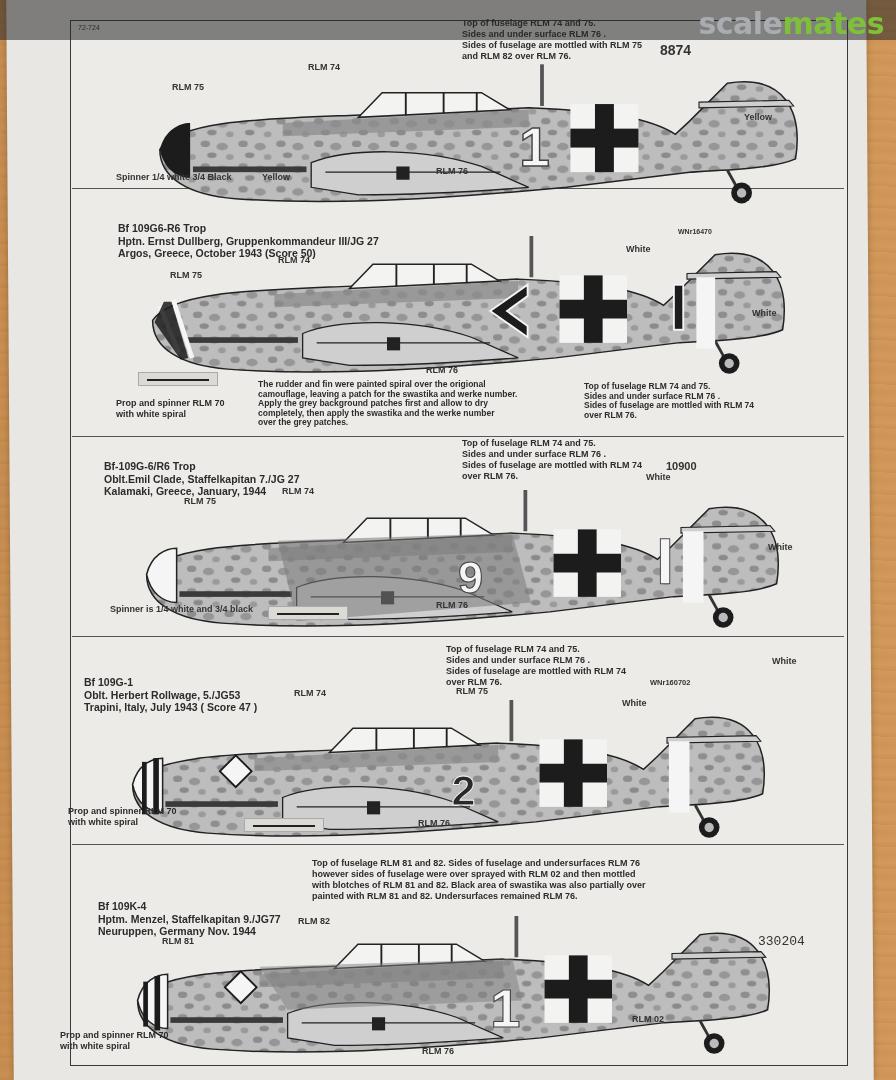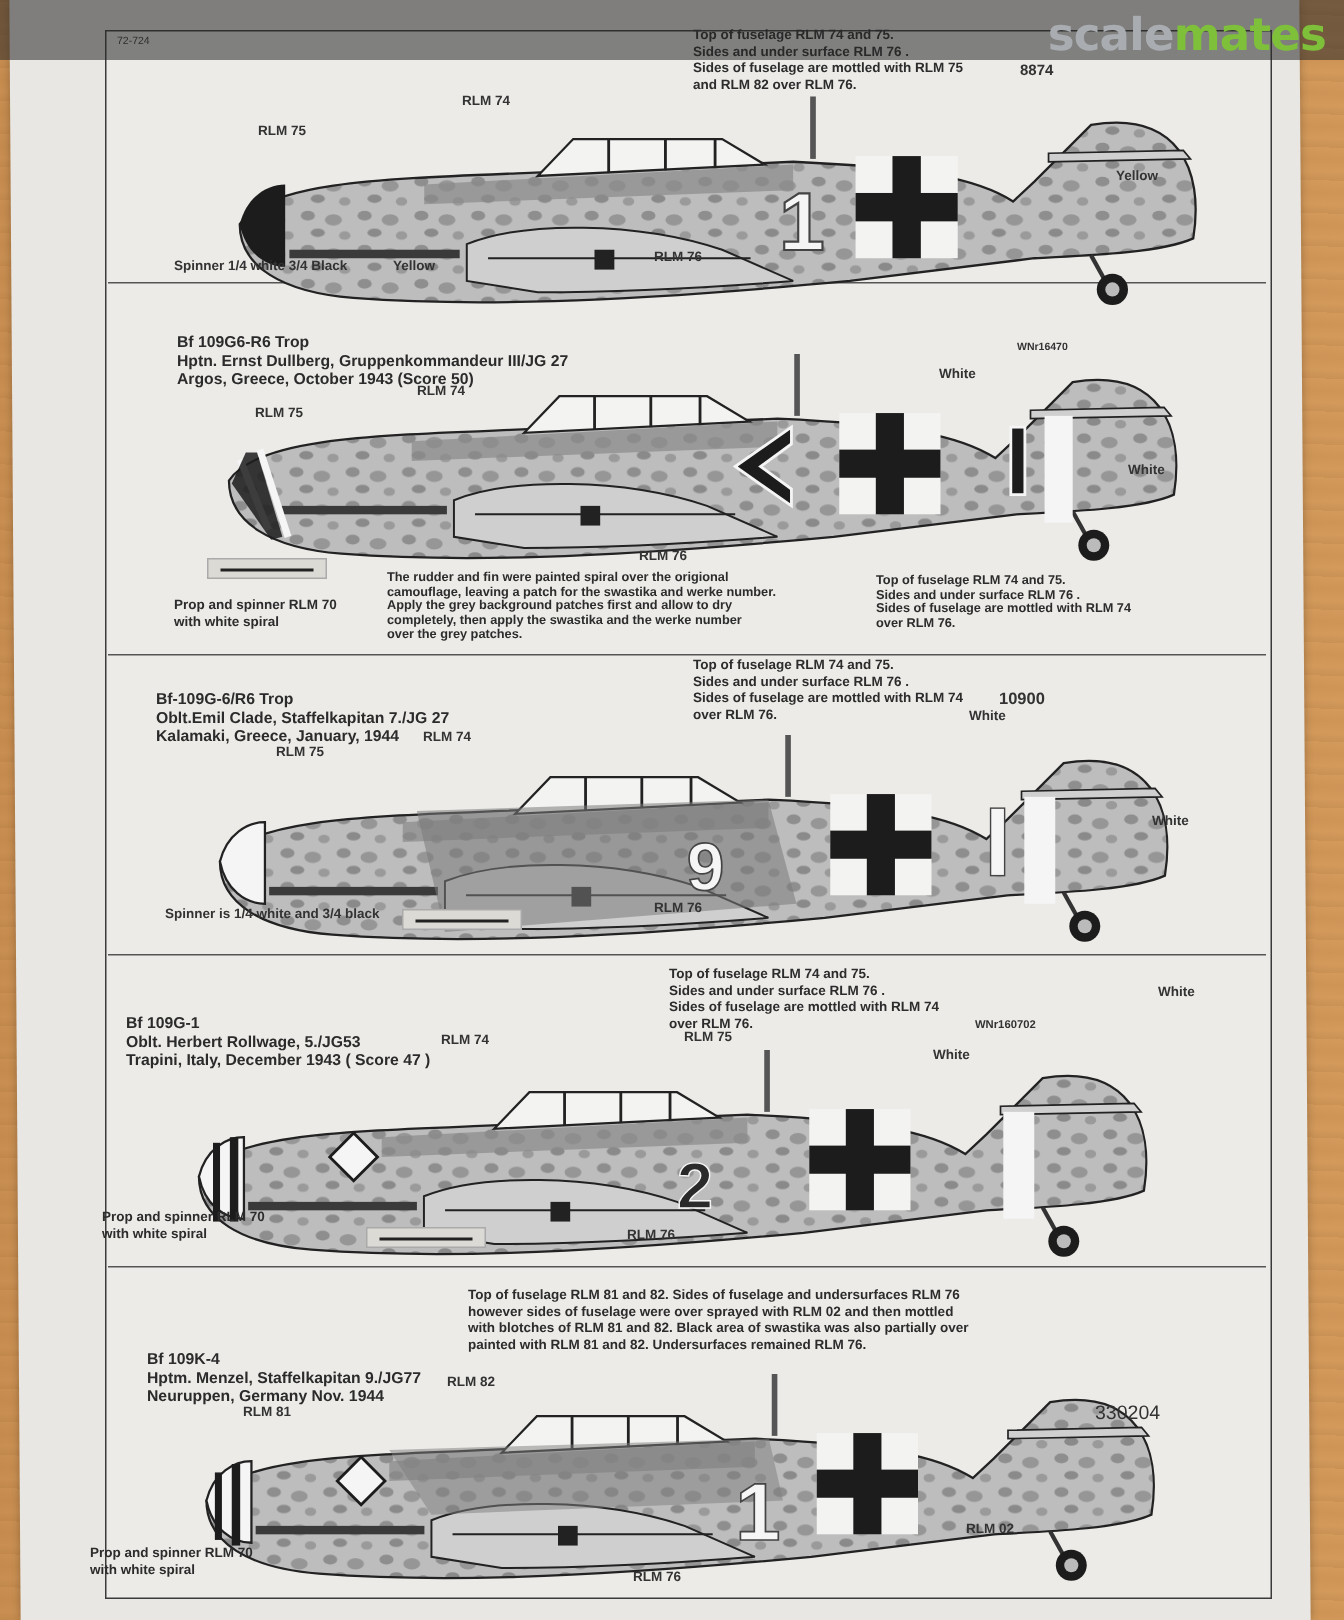--- a/index.html
+++ b/index.html
@@ -115,21 +115,21 @@
     <div>Sides of fuselage are mottled with RLM 75</div>
       <div>and RLM 82 over RLM 76.</div>
   </div>
   <svg class="plane" width="700" height="160" style="left:50px;top:40px;" viewBox="0 -30 740 160">
     <use href="#plane"></use>
     <path d="M40,60 C45,40 60,32 72,32 L72,90 C58,90 44,80 40,60 Z" fill="#1c1c1c"></path>
     <text x="420" y="78" font-size="58" font-family="Liberation Sans, sans-serif" font-weight="bold" fill="#f5f5f5" stroke="#444" stroke-width="1.5">1</text>
   </svg>
   <div class="label" style="left:100px;top:62px;">RLM 75</div>
   <div class="label" style="left:236px;top:42px;">RLM 74</div>
-  <div class="label" style="left:608px;top:22px;font-size:10px;text-align:center;">8874</div>
+  <div class="label" style="left:588px;top:22px;font-size:14px;text-align:center;">8874</div>
   <div class="label" style="left:364px;top:146px;">RLM 76</div>
   <div class="label" style="left:672px;top:92px;">Yellow</div>
   <div class="label" style="left:44px;top:152px;">Spinner 1/4 white 3/4 Black</div>
   <div class="label" style="left:190px;top:152px;">Yellow</div>
 </div>
 
 <div class="panel" style="top:202px;height:234px;">
   <div class="ptitle" style="left:46px;top:20px;">
     <div>Bf 109G6-R6 Trop</div>
     <div>Hptn. Ernst Dullberg, Gruppenkommandeur III/JG 27</div>
@@ -199,21 +199,21 @@
   <div class="label" style="left:696px;top:116px;">White</div>
   <div class="label" style="left:38px;top:178px;">Spinner is 1/4 white and 3/4 black</div>
   <div class="tiny-box" style="left:196px;top:180px;"></div>
   <div class="label" style="left:364px;top:174px;">RLM 76</div>
 </div>
 
 <div class="panel" style="top:638px;height:206px;">
   <div class="ptitle" style="left:12px;top:38px;">
     <div>Bf 109G-1</div>
     <div>Oblt. Herbert Rollwage, 5./JG53</div>
-    <div>Trapini, Italy, December 1943  ( Score 47 )</div>
+    <div>Trapini, Italy, July 1943  ( Score 47 )</div>
   </div>
   <div class="note" style="left:374px;top:6px;">
     <div>Top of fuselage RLM 74 and 75.</div>
       <div>Sides and under surface RLM 76 .</div>
     <div>Sides of fuselage are mottled with RLM 74</div>
       <div>over RLM 76.</div>
   </div>
   <svg class="plane" width="700" height="150" style="left:20px;top:62px;" viewBox="0 -30 740 160">
     <use href="#plane"></use>
     <g>
@@ -260,22 +260,22 @@
       <rect x="58" y="34" width="6" height="58" fill="#1c1c1c"></rect>
     </g>
     <path d="M170,24 L440,16 L450,60 L200,70 Z" fill="#7d7d7d" opacity="0.5"></path>
     <g transform="translate(150,46) rotate(45)">
       <rect x="-12" y="-12" width="24" height="24" fill="#f5f5f5" stroke="#1c1c1c" stroke-width="2"></rect>
     </g>
     <text x="416" y="88" font-size="58" font-family="Liberation Sans, sans-serif" font-weight="bold" fill="#f5f5f5" stroke="#444" stroke-width="1.2">1</text>
   </svg>
   <div class="label" style="left:54px;top:90px;margin-left:36px;">RLM 81</div>
   <div class="label" style="left:226px;top:70px;">RLM 82</div>
-  <div class="label" style="left:658px;top:88px;font-size:13px;font-weight:normal;font-family:Liberation Sans, sans-serif;">330204</div>
-  <div class="label" style="left:572px;top:168px;text-align:center;">RLM 02</div>
+  <div class="label" style="left:686px;top:88px;font-size:13px;font-weight:normal;font-family:Liberation Mono, monospace;">330204</div>
+  <div class="label" style="left:560px;top:168px;text-align:center;">RLM 02</div>
   <div class="note" style="left:-12px;top:184px;">
     <div>Prop and spinner RLM 70</div>
       <div>with white spiral</div>
   </div>
   <div class="label" style="left:350px;top:200px;">RLM 76</div>
 </div>
 
 <div class="top-shade"></div>
 <div class="watermark">
   <span class="w1">scale</span><span class="w2">mates</span>

